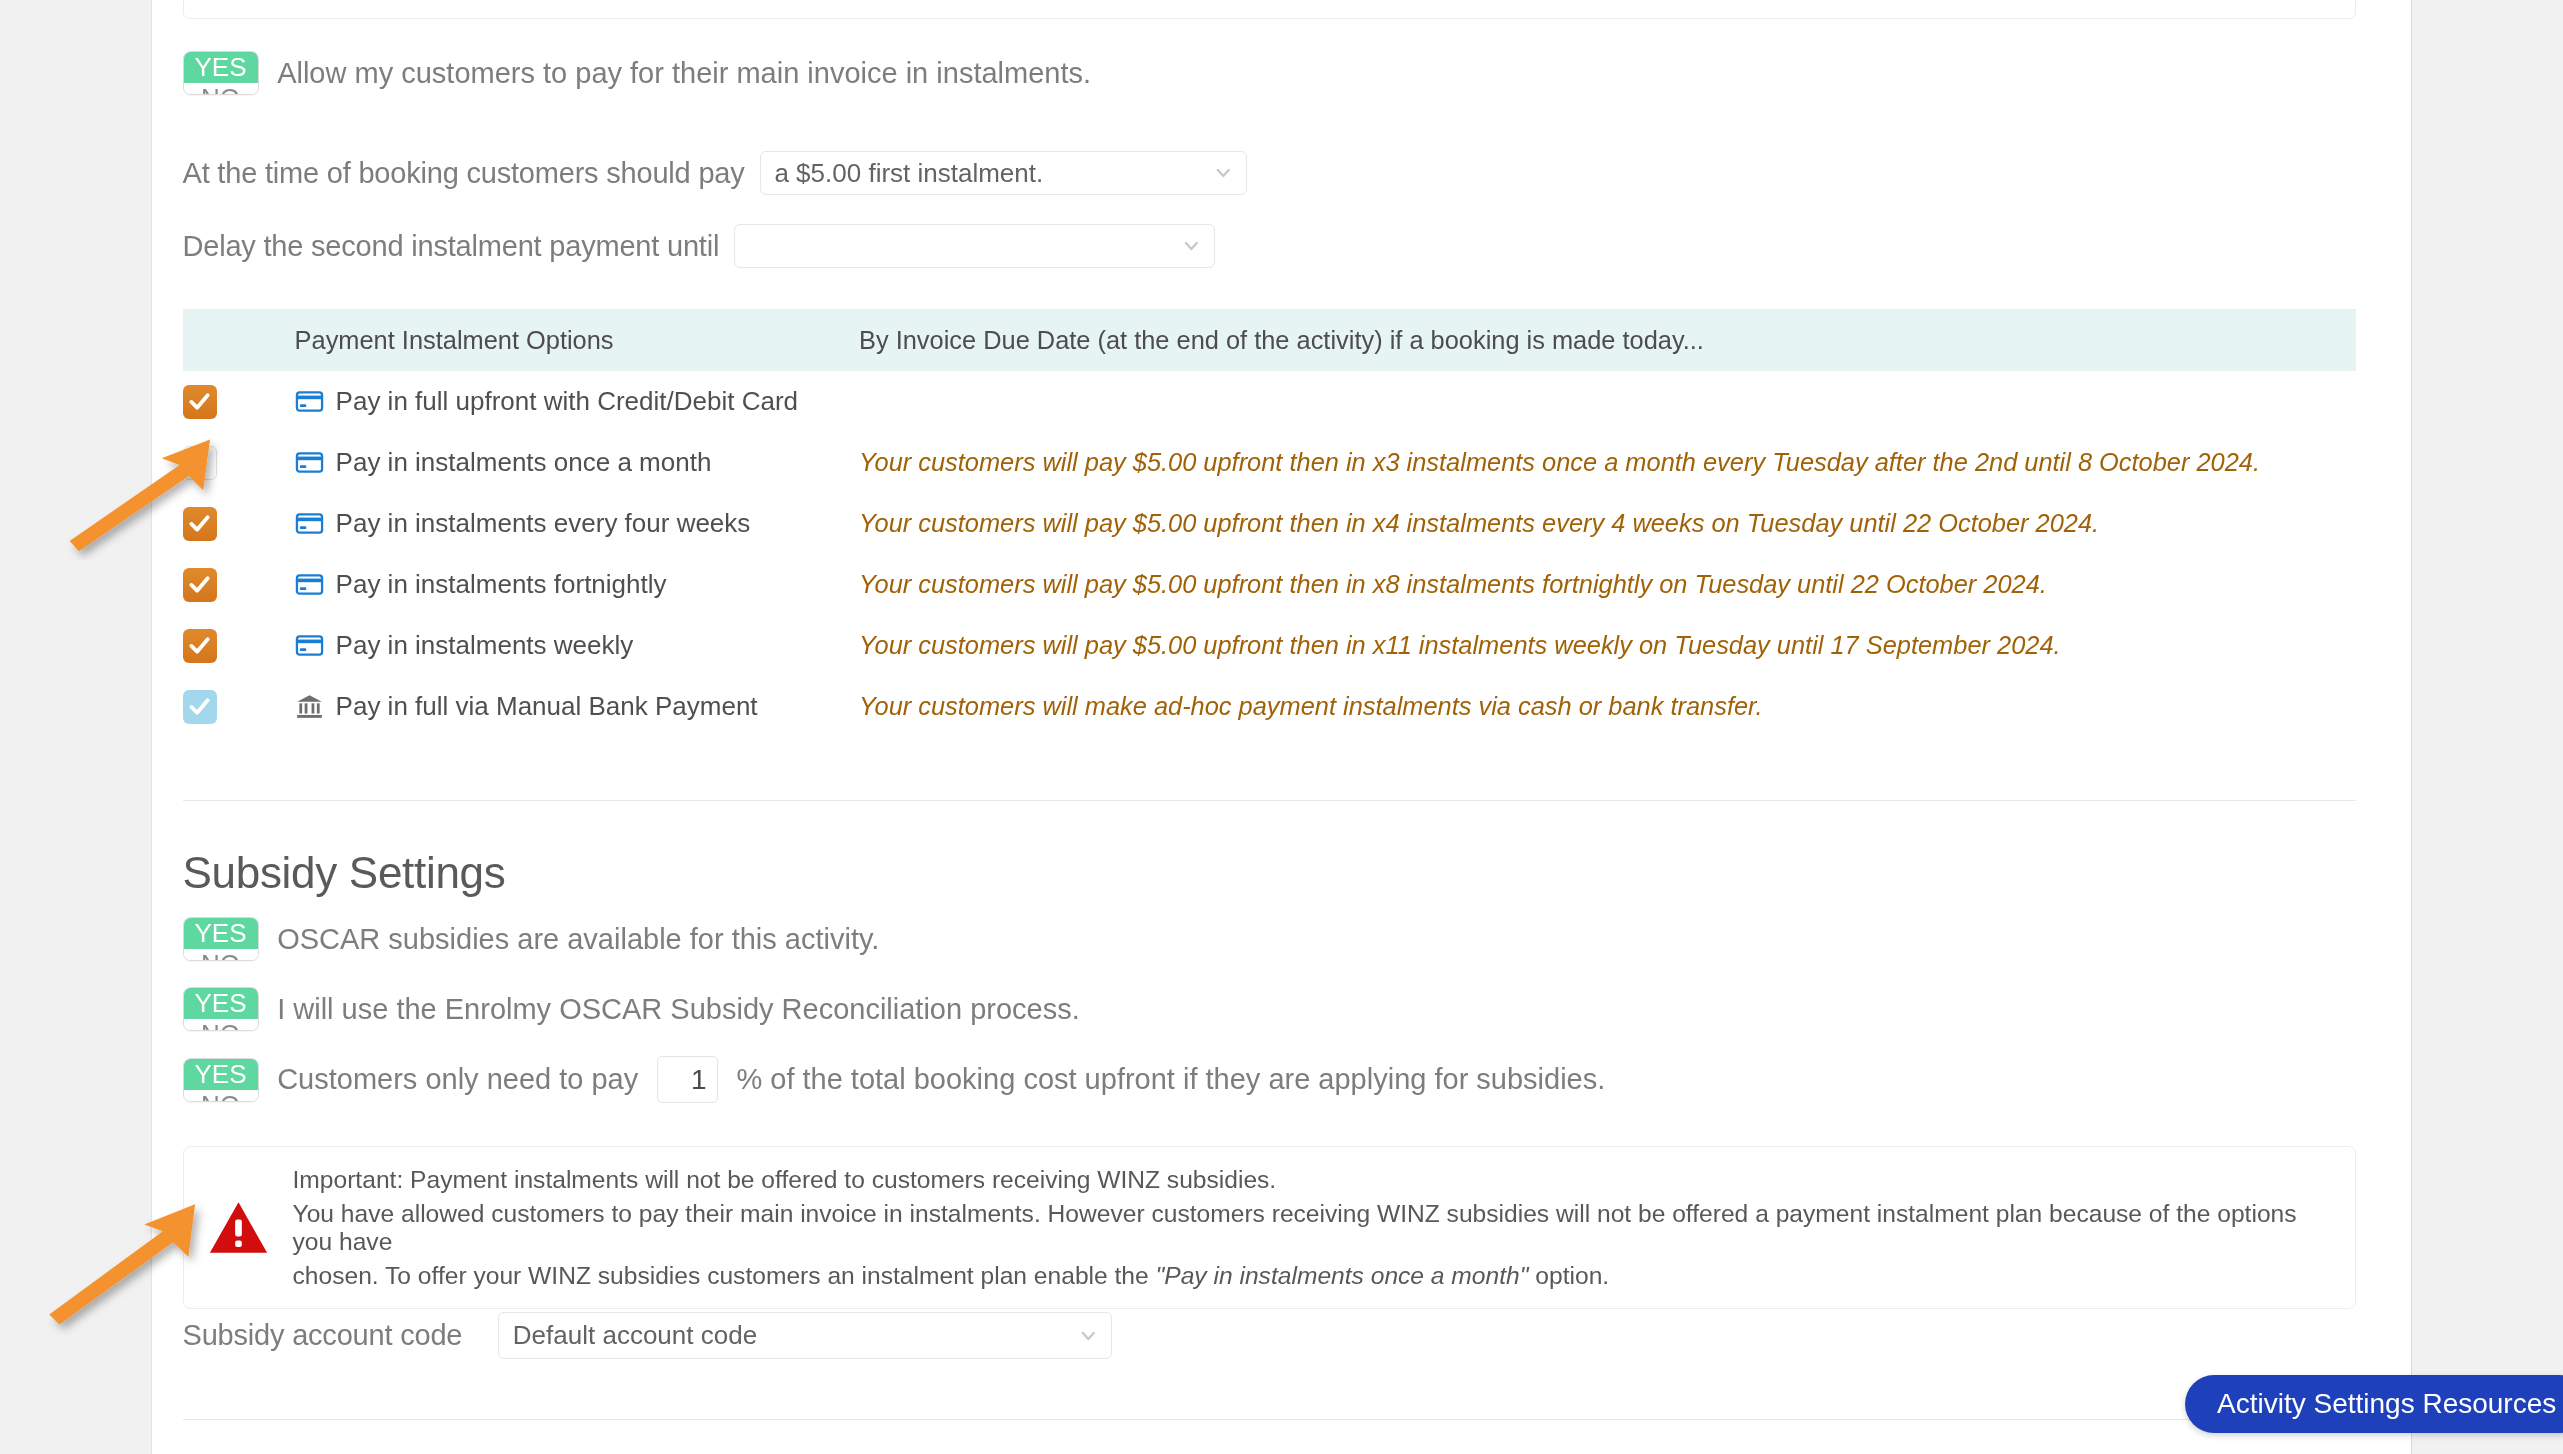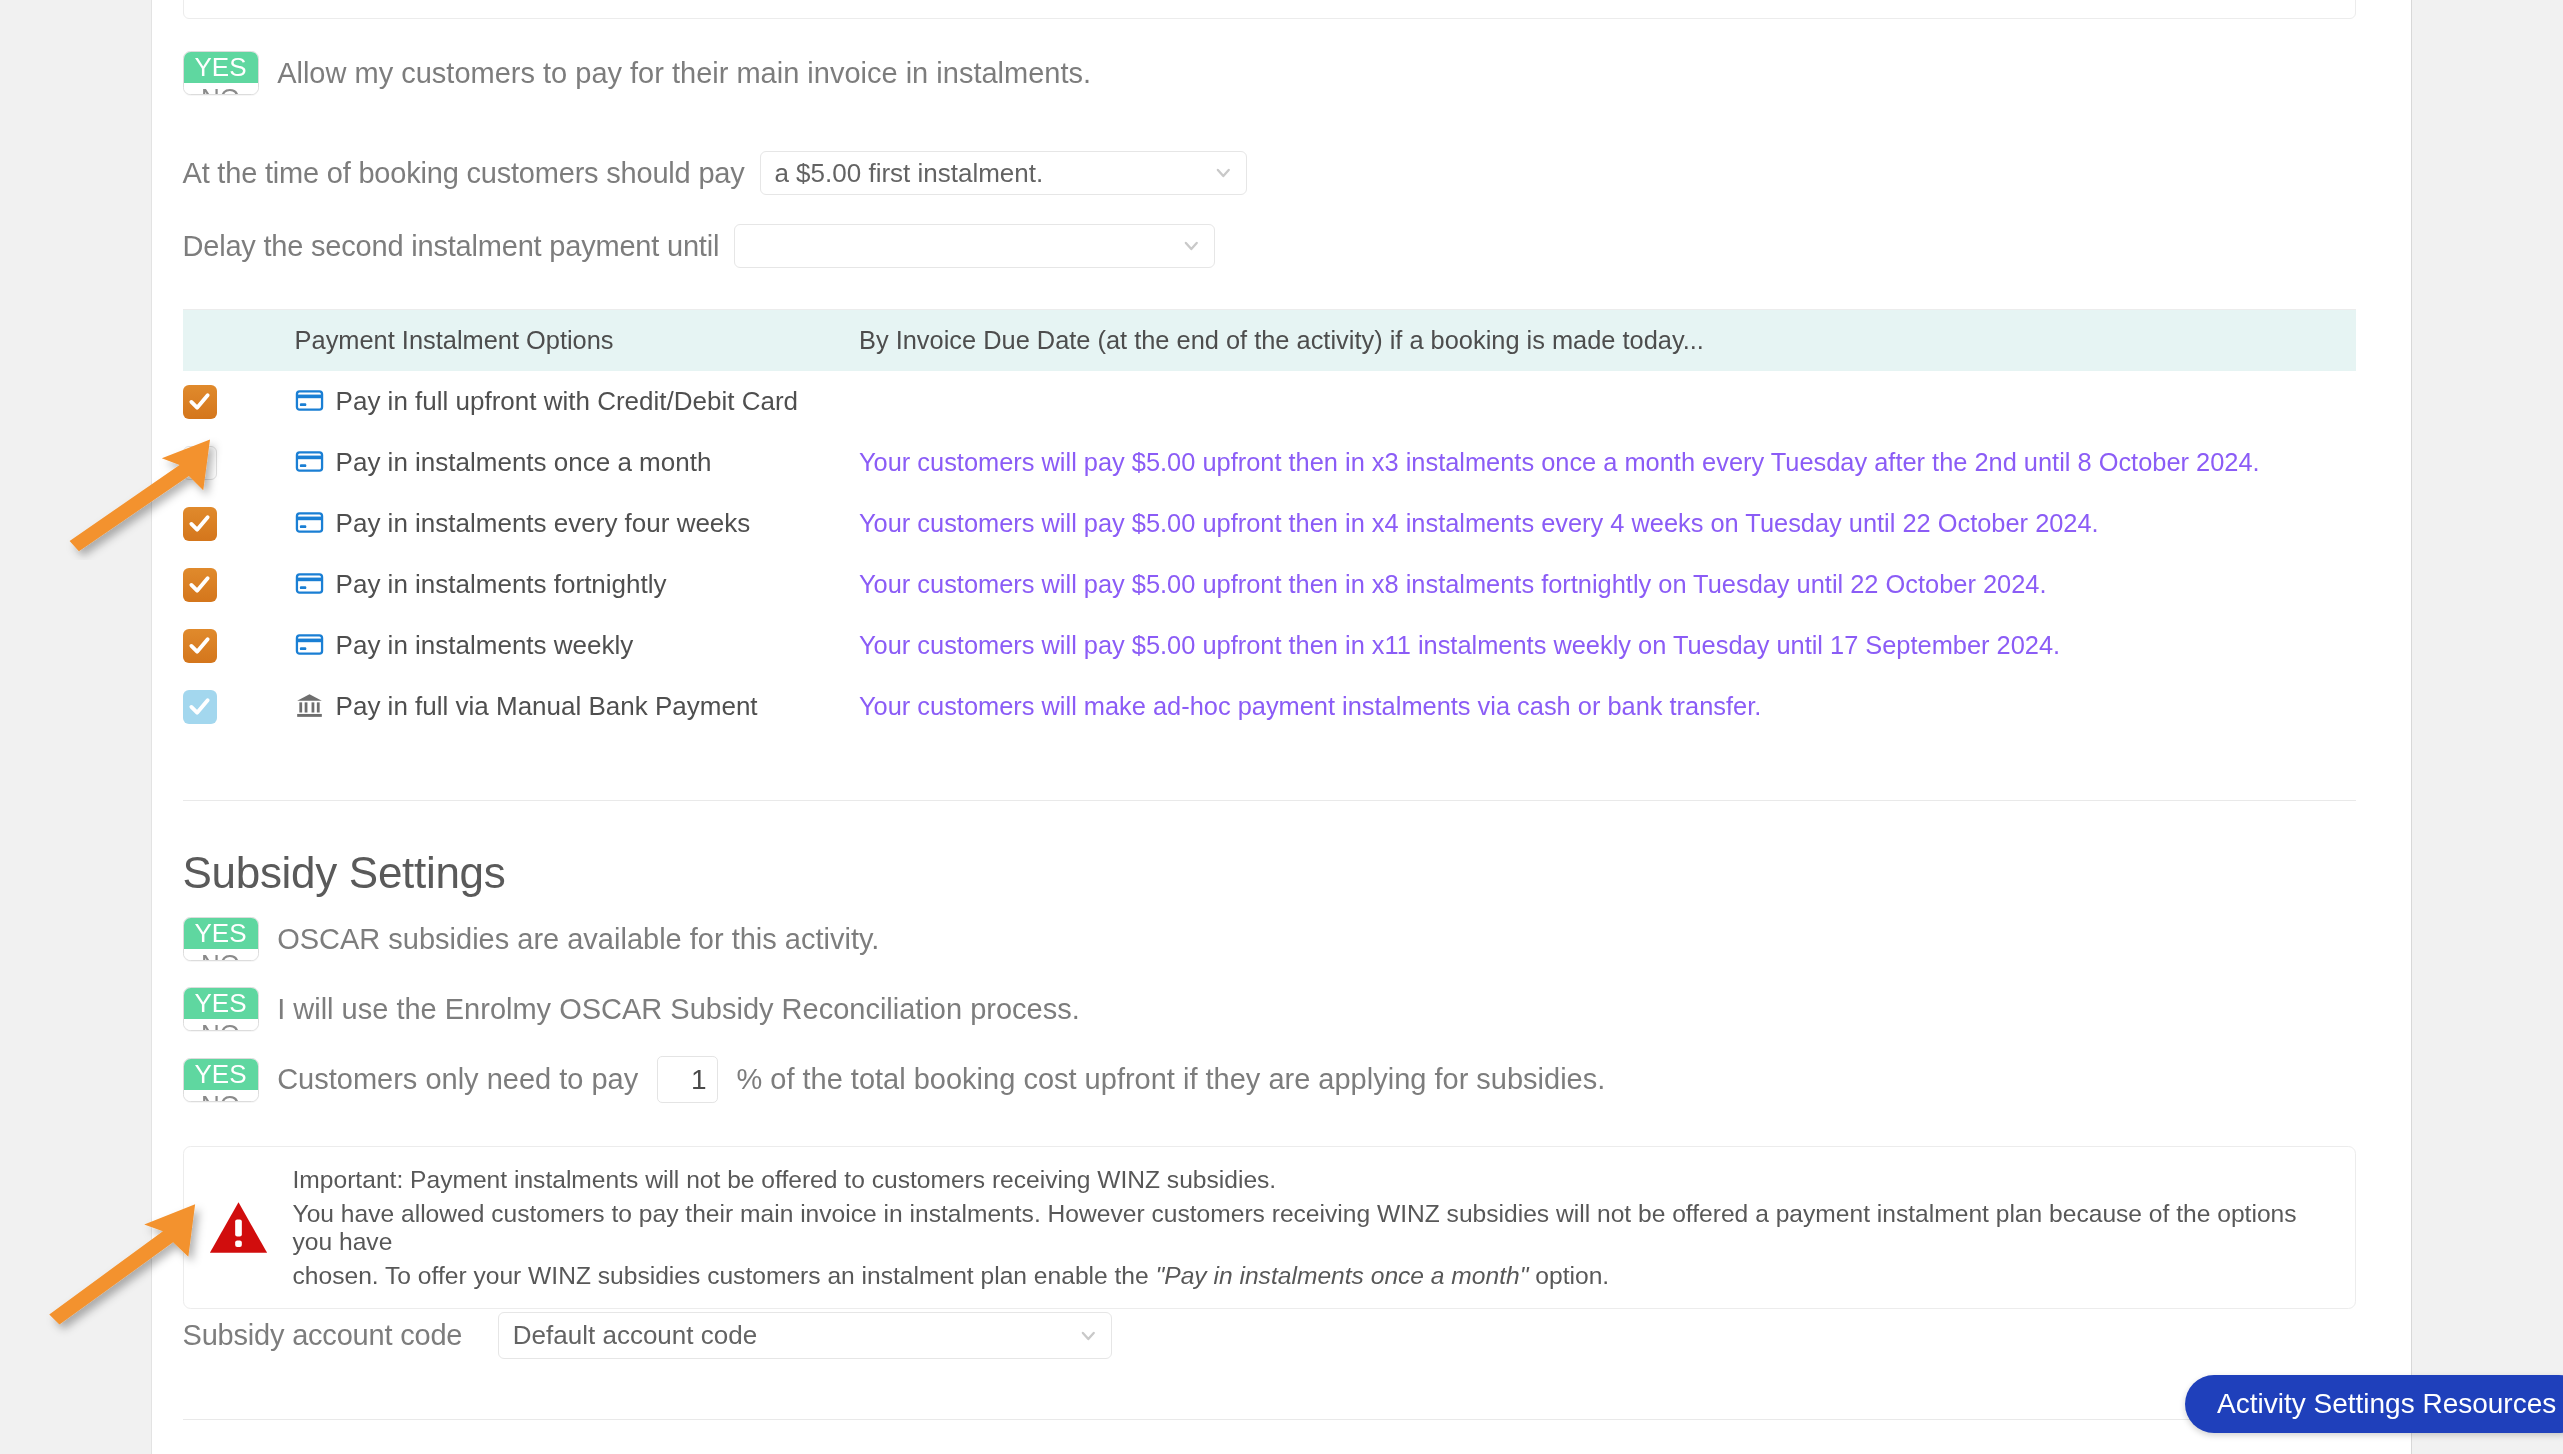--- a/index.html
+++ b/index.html
@@ -141,27 +141,28 @@
   }
   .opt-head .col-opt { padding-left: 5.1px; }
   .opt-head .col-desc { padding-left: 8.5px; }
 
   .opt-row {
     display: flex;
     align-items: center;
     height: 61px;
   }
   .opt-row .col-chk { display: flex; align-items: center; }
-  .opt-row .col-opt { display: flex; align-items: flex-start; gap: 12px; padding-left: 5.1px; }
+  .opt-row .col-opt { display: flex; align-items: center; gap: 12px; padding-left: 5.1px; }
   .opt-row .col-desc {
     padding-left: 8.5px;
     font-size: 25.4px;
-    color: #8b5cf6;
-    font-stretch: condensed;
-    white-space: nowrap;
+    color: #a16207;
+    font-stretch: condensed;
+    white-space: nowrap;
+    font-style: italic;
   }
   .opt-name {
     font-size: 26px;
     color: #4f4f4f;
     font-stretch: condensed;
     white-space: nowrap;
   }
 
   
   .cbox {

